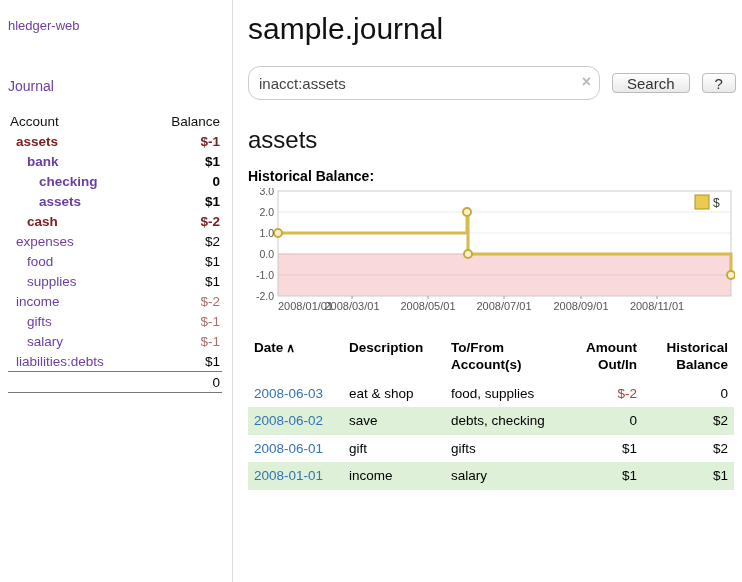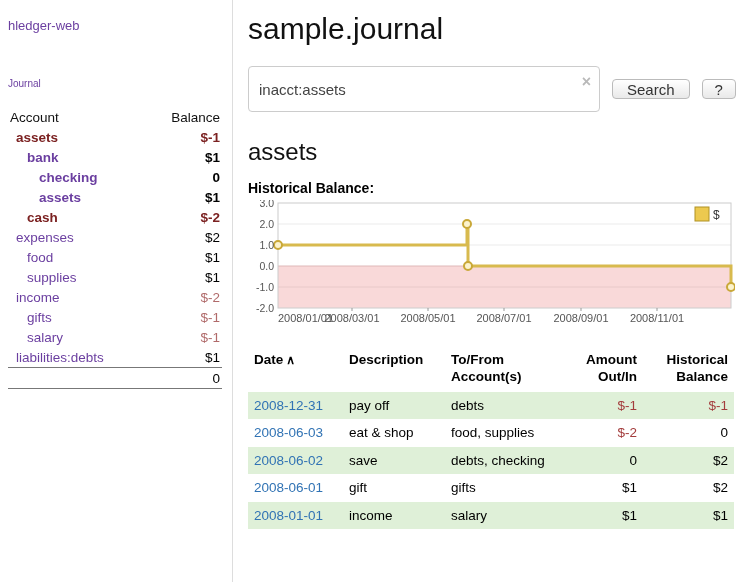--- a/index.html
+++ b/index.html
@@ -14,21 +14,21 @@
 
   
   .sidebar {
     position: absolute; left: 0; top: 0;
     width: 233px; height: 582px;
     border-right: 1px solid #ddd;
     box-sizing: border-box;
     padding: 16px 10px 0 8px;
   }
   .app-link { color: #6b3fa0; font-size: 13px; display: inline-block; }
-  .journal-link { color: #6b3fa0; font-size: 10px; display: inline-block; margin-top: 44px; }
+  .journal-link { color: #6b3fa0; font-size: 14px; display: inline-block; margin-top: 44px; }
   .acct-table { margin-top: 16px; font-size: 13.5px; }
   .acct-head, .acct-row, .acct-total {
     display: flex; justify-content: space-between; align-items: baseline;
     padding: 2.5px 2px;
     gap: 15px;
   }
   .acct-head { color: #111; }
   .acct-bal-h { text-align: left; }
   .acct-name { color: #6b3fa0; }
   .acct-bal { text-align: right; }
@@ -48,22 +48,22 @@
     position: absolute; left: 234px; top: 0;
     width: 508px; height: 582px;
     box-sizing: border-box;
     padding: 6px 8px 0 14px;
   }
   .page-title { font-size: 30px; font-weight: 400; color: #111; margin: 6px 0 20px 0; }
 
   .search-row { display: flex; align-items: center; gap: 12px; }
   .search-box { position: relative; }
   .search-input {
-    width: 352px; height: 46px; box-sizing: border-box;
-    border: 1px solid #ccc; border-radius: 4px;
+    width: 352px; height: 34px; box-sizing: border-box;
+    border: 1px solid #ccc; border-radius: 12px;
     padding: 6px 28px 6px 10px;
     font-size: 15px; color: #444;
     font-family: "Liberation Sans", sans-serif;
   }
   .clear-x {
     position: absolute; right: 9px; top: 7px;
     color: #b9b9b9; font-size: 16px; font-weight: bold; cursor: pointer;
   }
   .btn {
     height: 20px; box-sizing: border-box;
@@ -242,27 +242,20 @@
         <th>
           <span>Date</span><span class="sort-caret">∧</span>
         </th>
         <th>Description</th>
         <th>To/From Account(s)</th>
         <th class="num">Amount Out/In</th>
         <th class="num">Historical Balance</th>
       </tr>
     </thead>
     <tbody>
-      <tr class="row-shade">
-        <td><a class="date-link">2008-12-31</a></td>
-        <td>pay off</td>
-        <td>debts</td>
-        <td class="num neg">$-1</td>
-        <td class="num neg">$-1</td>
-      </tr>
       <tr>
         <td><a class="date-link">2008-06-03</a></td>
         <td>eat &amp; shop</td>
         <td>food, supplies</td>
         <td class="num neg">$-2</td>
         <td class="num">0</td>
       </tr>
       <tr class="row-shade">
         <td><a class="date-link">2008-06-02</a></td>
         <td>save</td>

